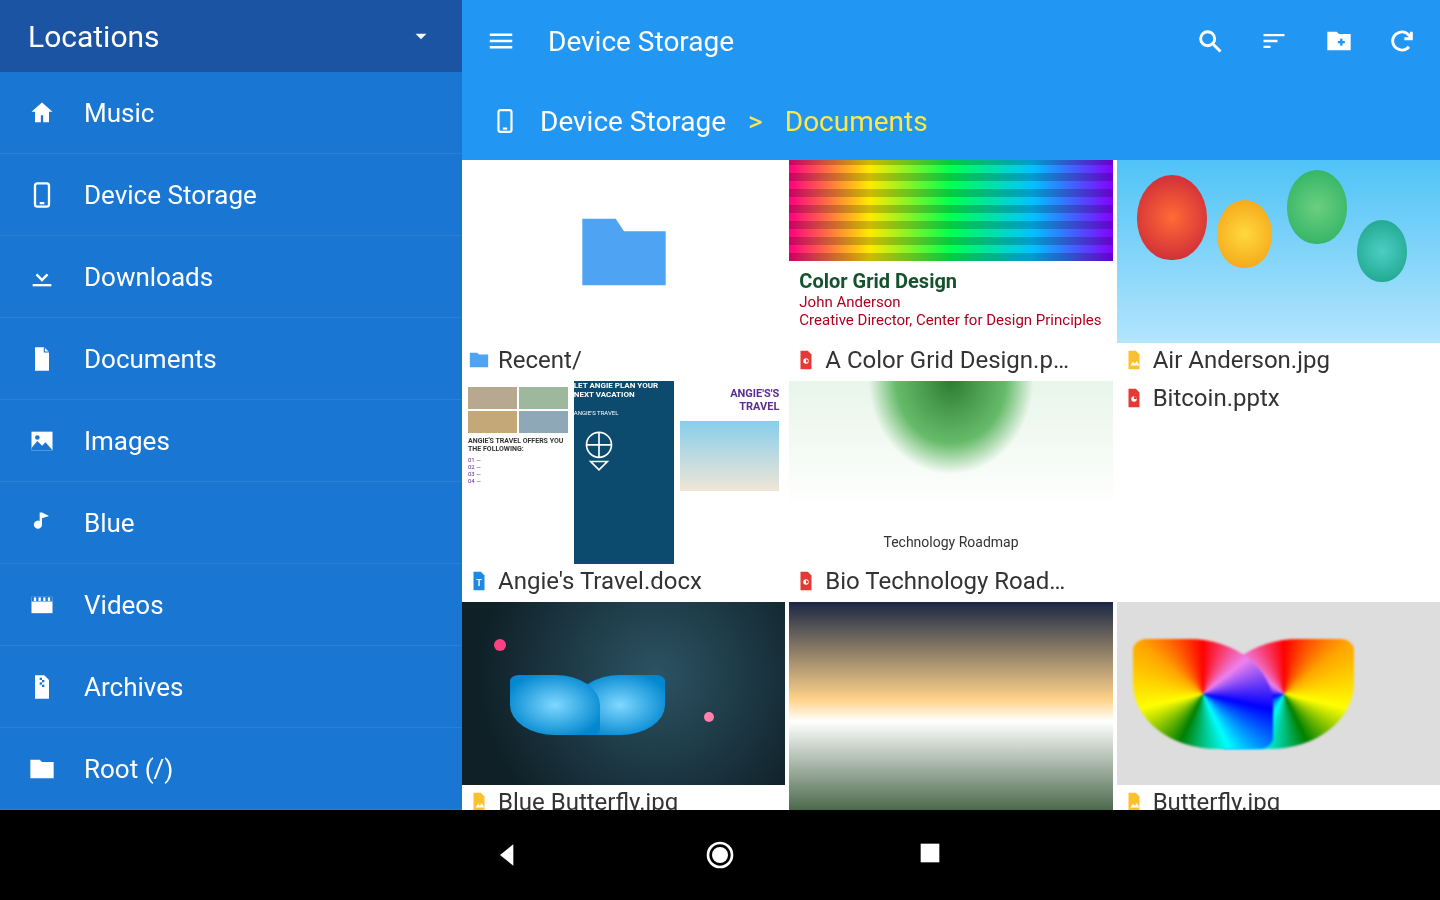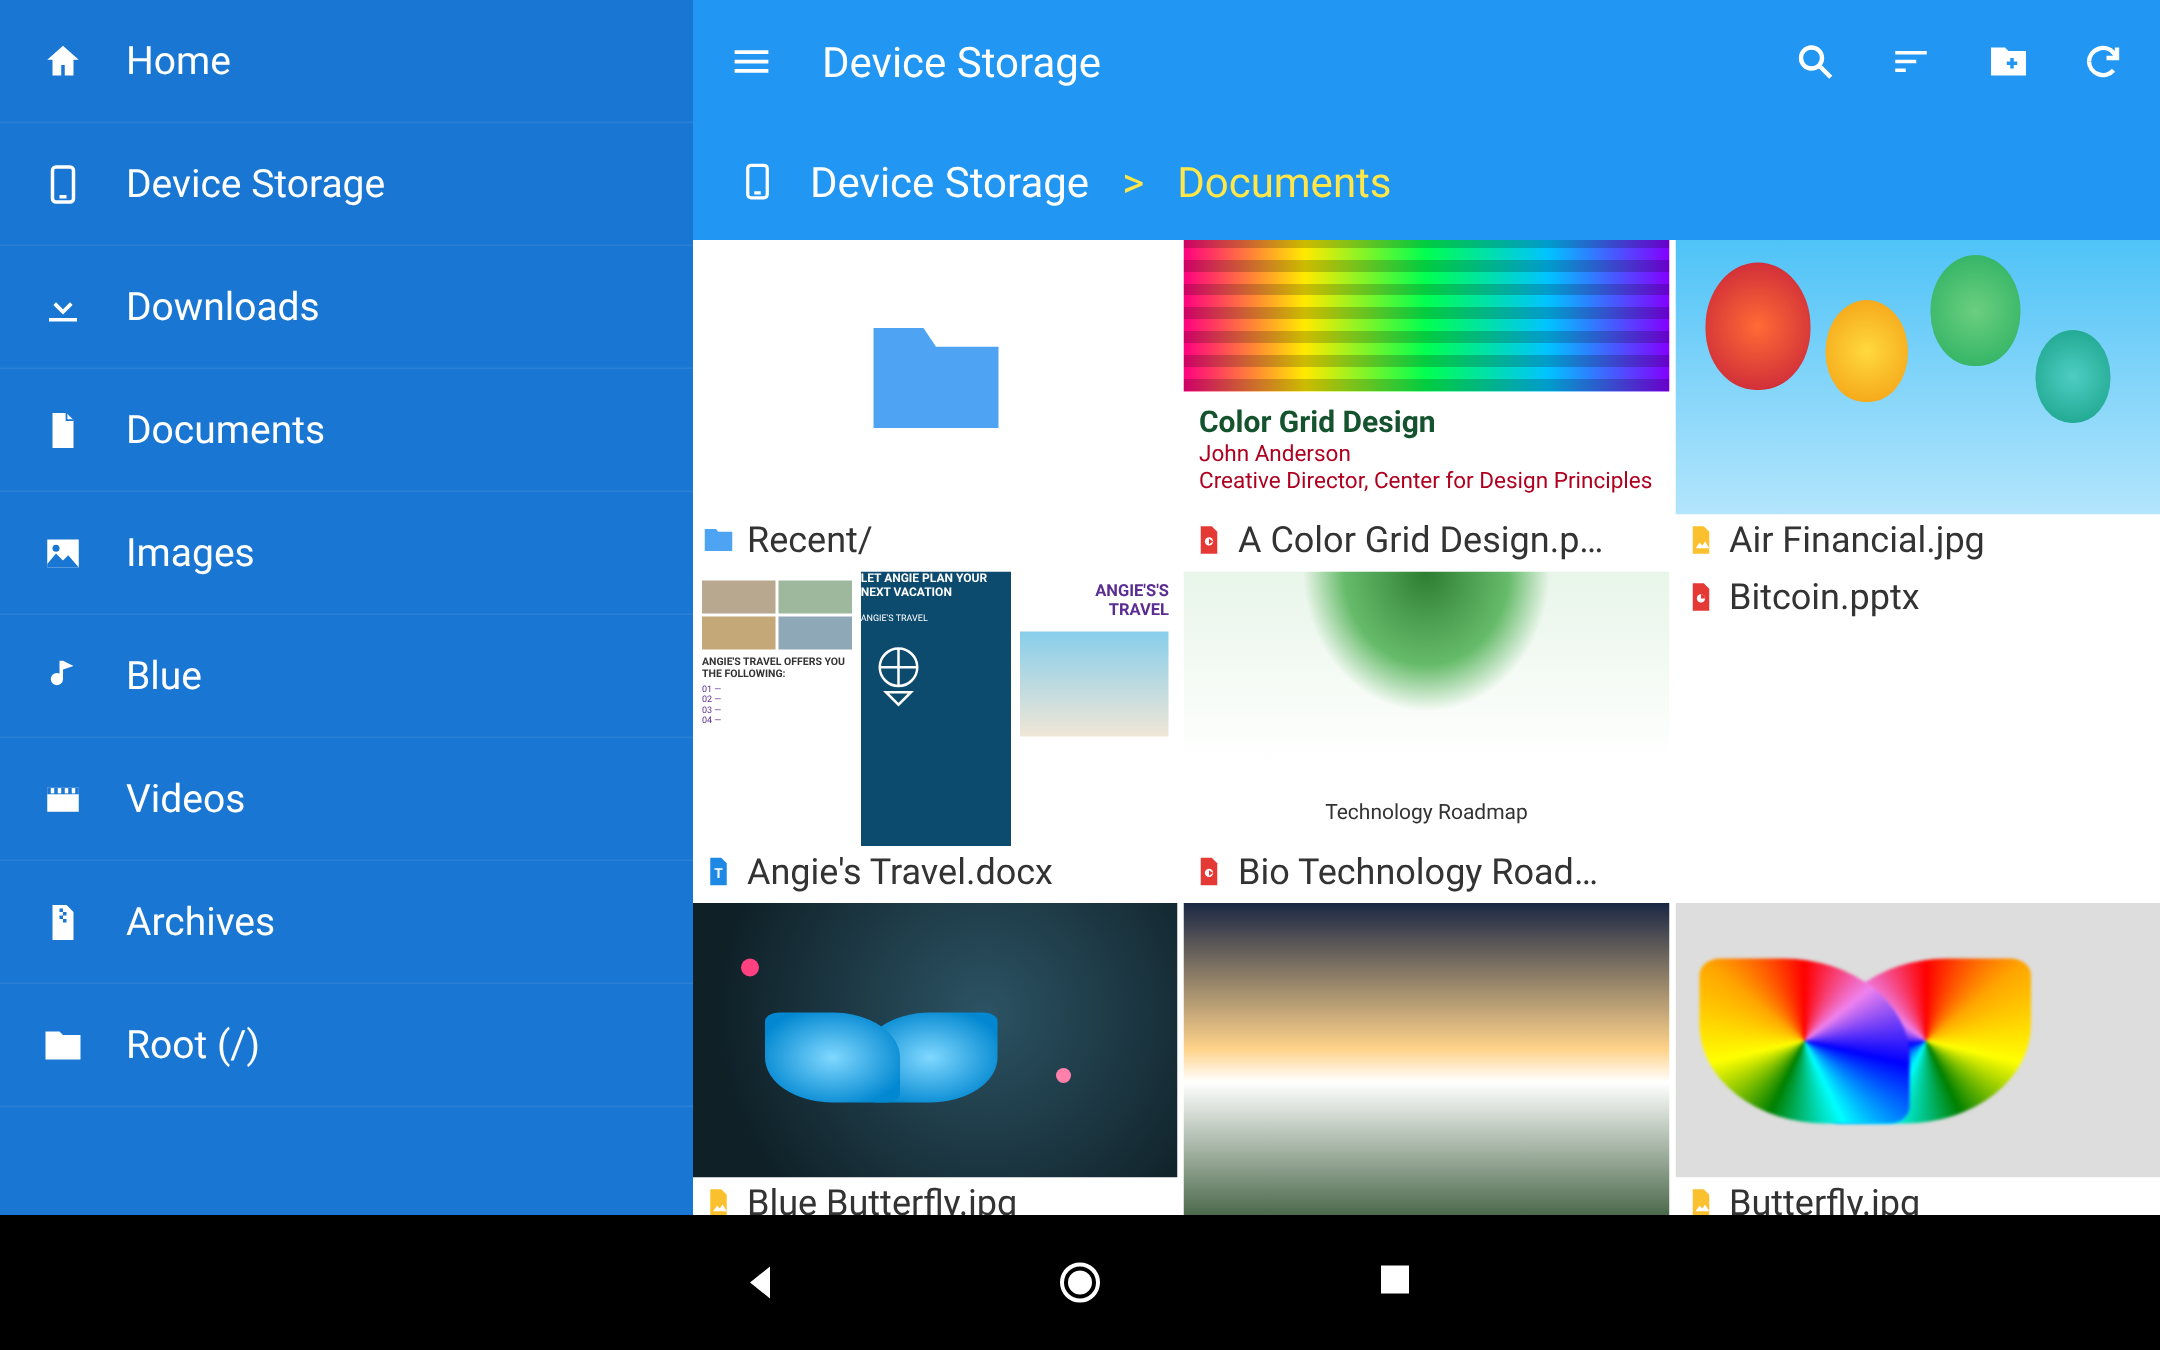--- a/index.html
+++ b/index.html
@@ -56,28 +56,36 @@
 .thumb-bridge{width:100%;height:100%;background:linear-gradient(180deg,#1a2744 0%,#ffd38a 45%,#fff 55%,#3a5a3a 100%);}
 .thumb-butterfly2{width:100%;height:100%;background:#ddd;position:relative;}
 .rainbow-wing{position:absolute;top:20%;left:30%;width:140px;height:110px;background:conic-gradient(red,orange,yellow,green,cyan,blue,violet,red);border-radius:60% 10% 60% 10%;filter:blur(1px);}
 </style>
 </head>
 <body>
 
 <div class="app">
 
   <div class="sidebar">
+    <div class="sidebar-header">
+      <span class="sidebar-title">Locations</span>
+      <span class="chevron">
+        <svg width="26" height="26" viewBox="0 0 24 24" fill="#fff">
+            <path d="M7 10l5 5 5-5z"></path>
+          </svg>
+      </span>
+    </div>
     <div id="sidebar-items">
         <div class="sidebar-item">
           <span class="icon">
             <svg width="28" height="28" viewBox="0 0 24 24" fill="#fff">
               <path d="M12 3l9 8h-3v9h-5v-6h-2v6H6v-9H3z"></path>
             </svg>
           </span>
-          <span class="label">Home</span>
+          <span class="label">Music</span>
         </div>
         <div class="sidebar-item">
           <span class="icon">
             <svg width="28" height="28" viewBox="0 0 24 24" fill="#fff">
               <rect x="6" y="2" width="12" height="20" rx="2" fill="none" stroke="#fff" stroke-width="2"></rect>
               <line x1="10" y1="19" x2="14" y2="19" stroke="#fff" stroke-width="2"></line>
             </svg>
           </span>
           <span class="label">Device Storage</span>
         </div>
@@ -246,21 +254,21 @@
               <div class="balloon" style="width:50px;height:62px;background:radial-gradient(circle,#4ecdc4,#16a085);top:60px;left:240px"></div>
             </div>
           </div>
           <div class="caption">
             <span class="fileicon">
               <svg width="22" height="22" viewBox="0 0 24 24" fill="#fbc02d">
                 <path d="M6 2h8l4 4v16H6z"></path>
                 <path d="M8 18l3-4 2 2 2-3 3 5z" fill="#fff"></path>
               </svg>
             </span>
-            <span class="fname">Air Financial.jpg</span>
+            <span class="fname">Air Anderson.jpg</span>
           </div>
         </div>
         <div class="tile">
           <div class="thumb">
             <div class="thumb-travel">
               <div class="travel-left"><div style="display:grid;grid-template-columns:1fr 1fr;gap:2px;margin-bottom:4px">
                   <div style="height:22px;background:#b8a890"></div>
                   <div style="height:22px;background:#9eb89e"></div>
                   <div style="height:22px;background:#c4a878"></div>
                   <div style="height:22px;background:#8fa8b8"></div>

